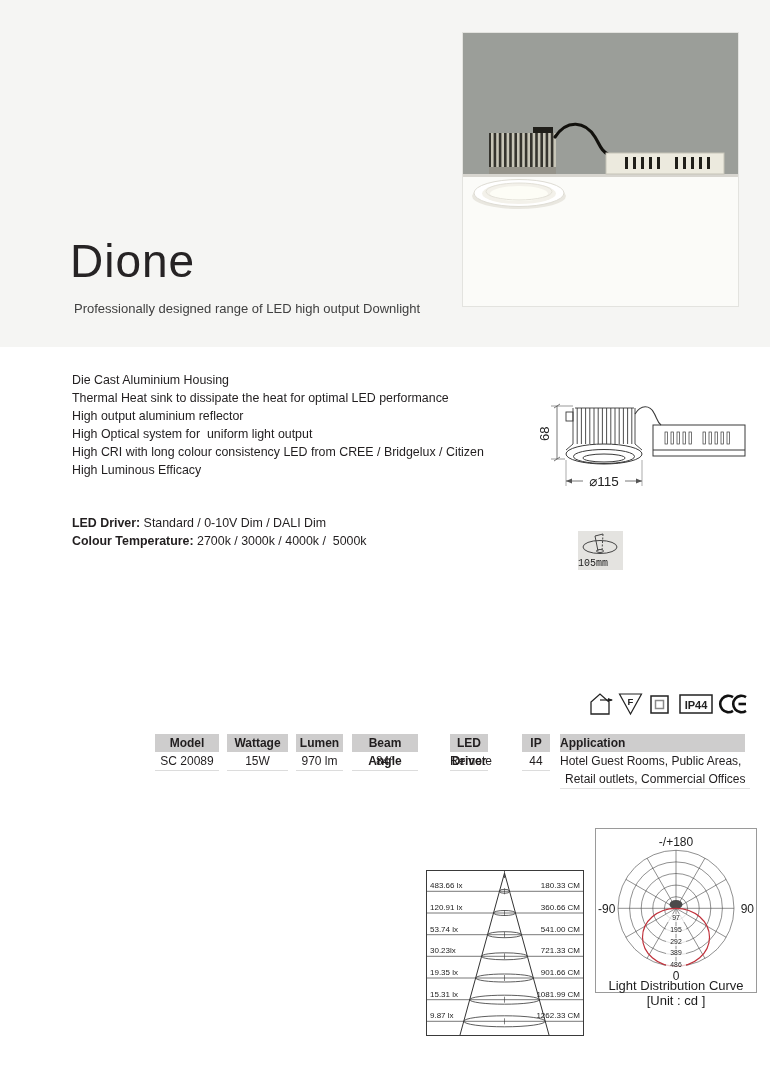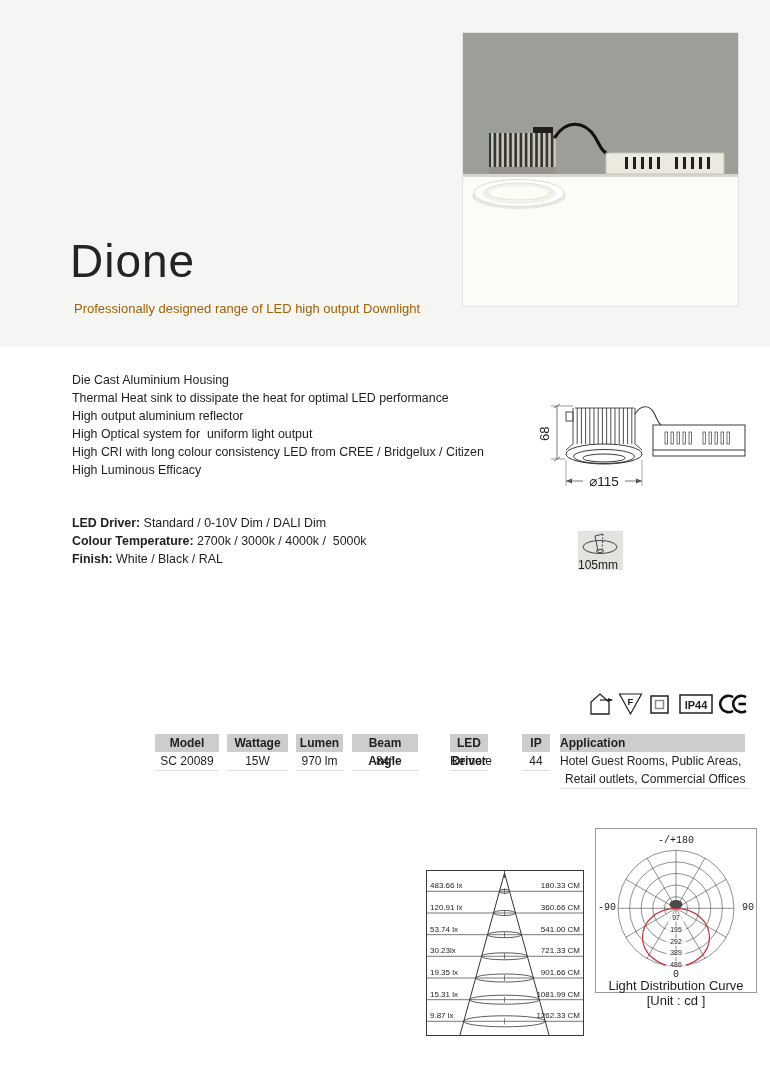--- a/index.html
+++ b/index.html
@@ -6,36 +6,36 @@
   body{font-family:"Liberation Sans",sans-serif;background:#ffffff;}
   .page{position:relative;width:770px;height:1069px;background:#ffffff;overflow:hidden;}
   .abs{position:absolute;}
   .top-band{left:0;top:0;width:770px;height:347px;background:#f5f5f3;}
 
   
   .photo{left:462px;top:32px;width:275px;height:273px;background:#fff;border:1px solid #e3e3df;}
 
   
   .title{left:70px;top:236px;font-size:46px;font-weight:400;color:#262324;letter-spacing:1px;line-height:1.1;}
-  .subtitle{left:74px;top:301px;font-size:13px;color:#a16207;}
+  .subtitle{left:74px;top:301px;font-size:13px;color:#404040;}
 
   
   .features{left:72px;top:371px;width:420px;font-size:12.4px;color:#211e1f;}
   .features div{height:18px;line-height:18px;white-space:pre;}
 
   
   .options{left:72px;top:514px;width:380px;font-size:12.4px;color:#211e1f;}
   .options div{height:18px;line-height:18px;white-space:pre;}
   .options b{font-weight:700;}
 
   
   .tech-drawing{left:535px;top:398px;width:215px;height:95px;}
   .cutout-label{left:581px;top:516px;font-size:12.5px;color:#b91c1c;margin-top:30px;}
   .cutout-box{left:578px;top:531px;width:45px;height:39px;background:#e4e3e0;text-align:center;}
-  .cutout-size{position:absolute;left:0;top:27px;width:23px;font-size:12px;color:#222;text-align:center;}
+  .cutout-size{position:absolute;left:0;top:27px;width:23px;font-size:10px;color:#222;text-align:center;font-family:Liberation Mono, monospace;}
 
   
   .cert-icons svg{position:absolute;}
 
   
   .spec{left:155px;top:734px;width:600px;height:60px;font-size:12px;color:#211e1f;}
   .spec .hd{position:absolute;top:0;height:18px;line-height:18px;background:#cecdcd;font-weight:700;text-align:center;}
   .spec .vl{position:absolute;top:19px;height:17px;line-height:17px;text-align:center;border-bottom:1px solid #dcdcdc;}
   .c0{left:0;width:64px;} .c1{left:72px;width:61px;} .c2{left:141px;width:47px;}
   .c3{left:197px;width:66px;} .c4{left:295px;width:38px;} .c5{left:367px;width:28px;}
@@ -44,21 +44,21 @@
   .spec .vl.c6{text-align:left;border-bottom:none;}
   .app-line2{position:absolute;left:405px;top:37px;width:185px;height:17px;line-height:17px;text-align:left;padding-left:5px;border-bottom:1px solid #e2e2e2;}
 
   
   .cone-box{left:426px;top:870px;width:156px;height:164px;border:1px solid #3a3a3a;background:#fff;}
   .cone-box .lab{position:absolute;font-size:8px;color:#1d1d1d;height:10px;line-height:10px;}
   .cone-box .l{left:3px;} .cone-box .r{right:3px;text-align:right;}
 
   
   .polar-box{left:595px;top:828px;width:160px;height:163px;border:1px solid #9a9a9a;background:#fff;}
-  .polar-box .plab{position:absolute;font-size:10px;color:#1d1d1d;font-family:Liberation Mono, monospace;}
+  .polar-box .plab{position:absolute;font-size:12px;color:#1d1d1d;}
   .polar-box .ring{position:absolute;left:70px;width:20px;text-align:center;font-size:6.8px;color:#1d1d1d;background:rgba(255,255,255,0.75);height:8px;line-height:8px;}
   .polar-caption{position:absolute;left:0;top:149px;width:160px;text-align:center;font-size:13px;color:#1d1d1d;}
 </style>
 </head>
 <body>
 
 <div class="page">
 
   <div class="abs top-band"></div>
 
@@ -125,21 +125,20 @@
     <div>Thermal Heat sink to dissipate the heat for optimal LED performance</div>
     <div>High output aluminium reflector</div>
     <div>High Optical system for  uniform light output</div>
     <div>High CRI with long colour consistency LED from CREE / Bridgelux / Citizen</div>
     <div>High Luminous Efficacy</div>
   </div>
 
   <div class="abs options">
     <div><b>LED Driver:</b><span> Standard / 0-10V Dim / DALI Dim</span></div>
     <div><b>Colour Temperature:</b><span> 2700k / 3000k / 4000k /  5000k</span></div>
-    <div><b>Finish:</b><span> White / Black / RAL</span></div>
   </div>
 
   <div class="abs tech-drawing">
     <svg width="215" height="95" viewBox="0 0 215 95">
 
       <line x1="16" y1="8" x2="38" y2="8" stroke="#555" stroke-width="0.6"></line>
       <line x1="16" y1="61" x2="30" y2="61" stroke="#555" stroke-width="0.6"></line>
       <line x1="22" y1="8" x2="22" y2="61" stroke="#555" stroke-width="0.8"></line>
       <line x1="19" y1="10" x2="25" y2="6" stroke="#555" stroke-width="0.8"></line>
       <line x1="19" y1="63" x2="25" y2="59" stroke="#555" stroke-width="0.8"></line>

